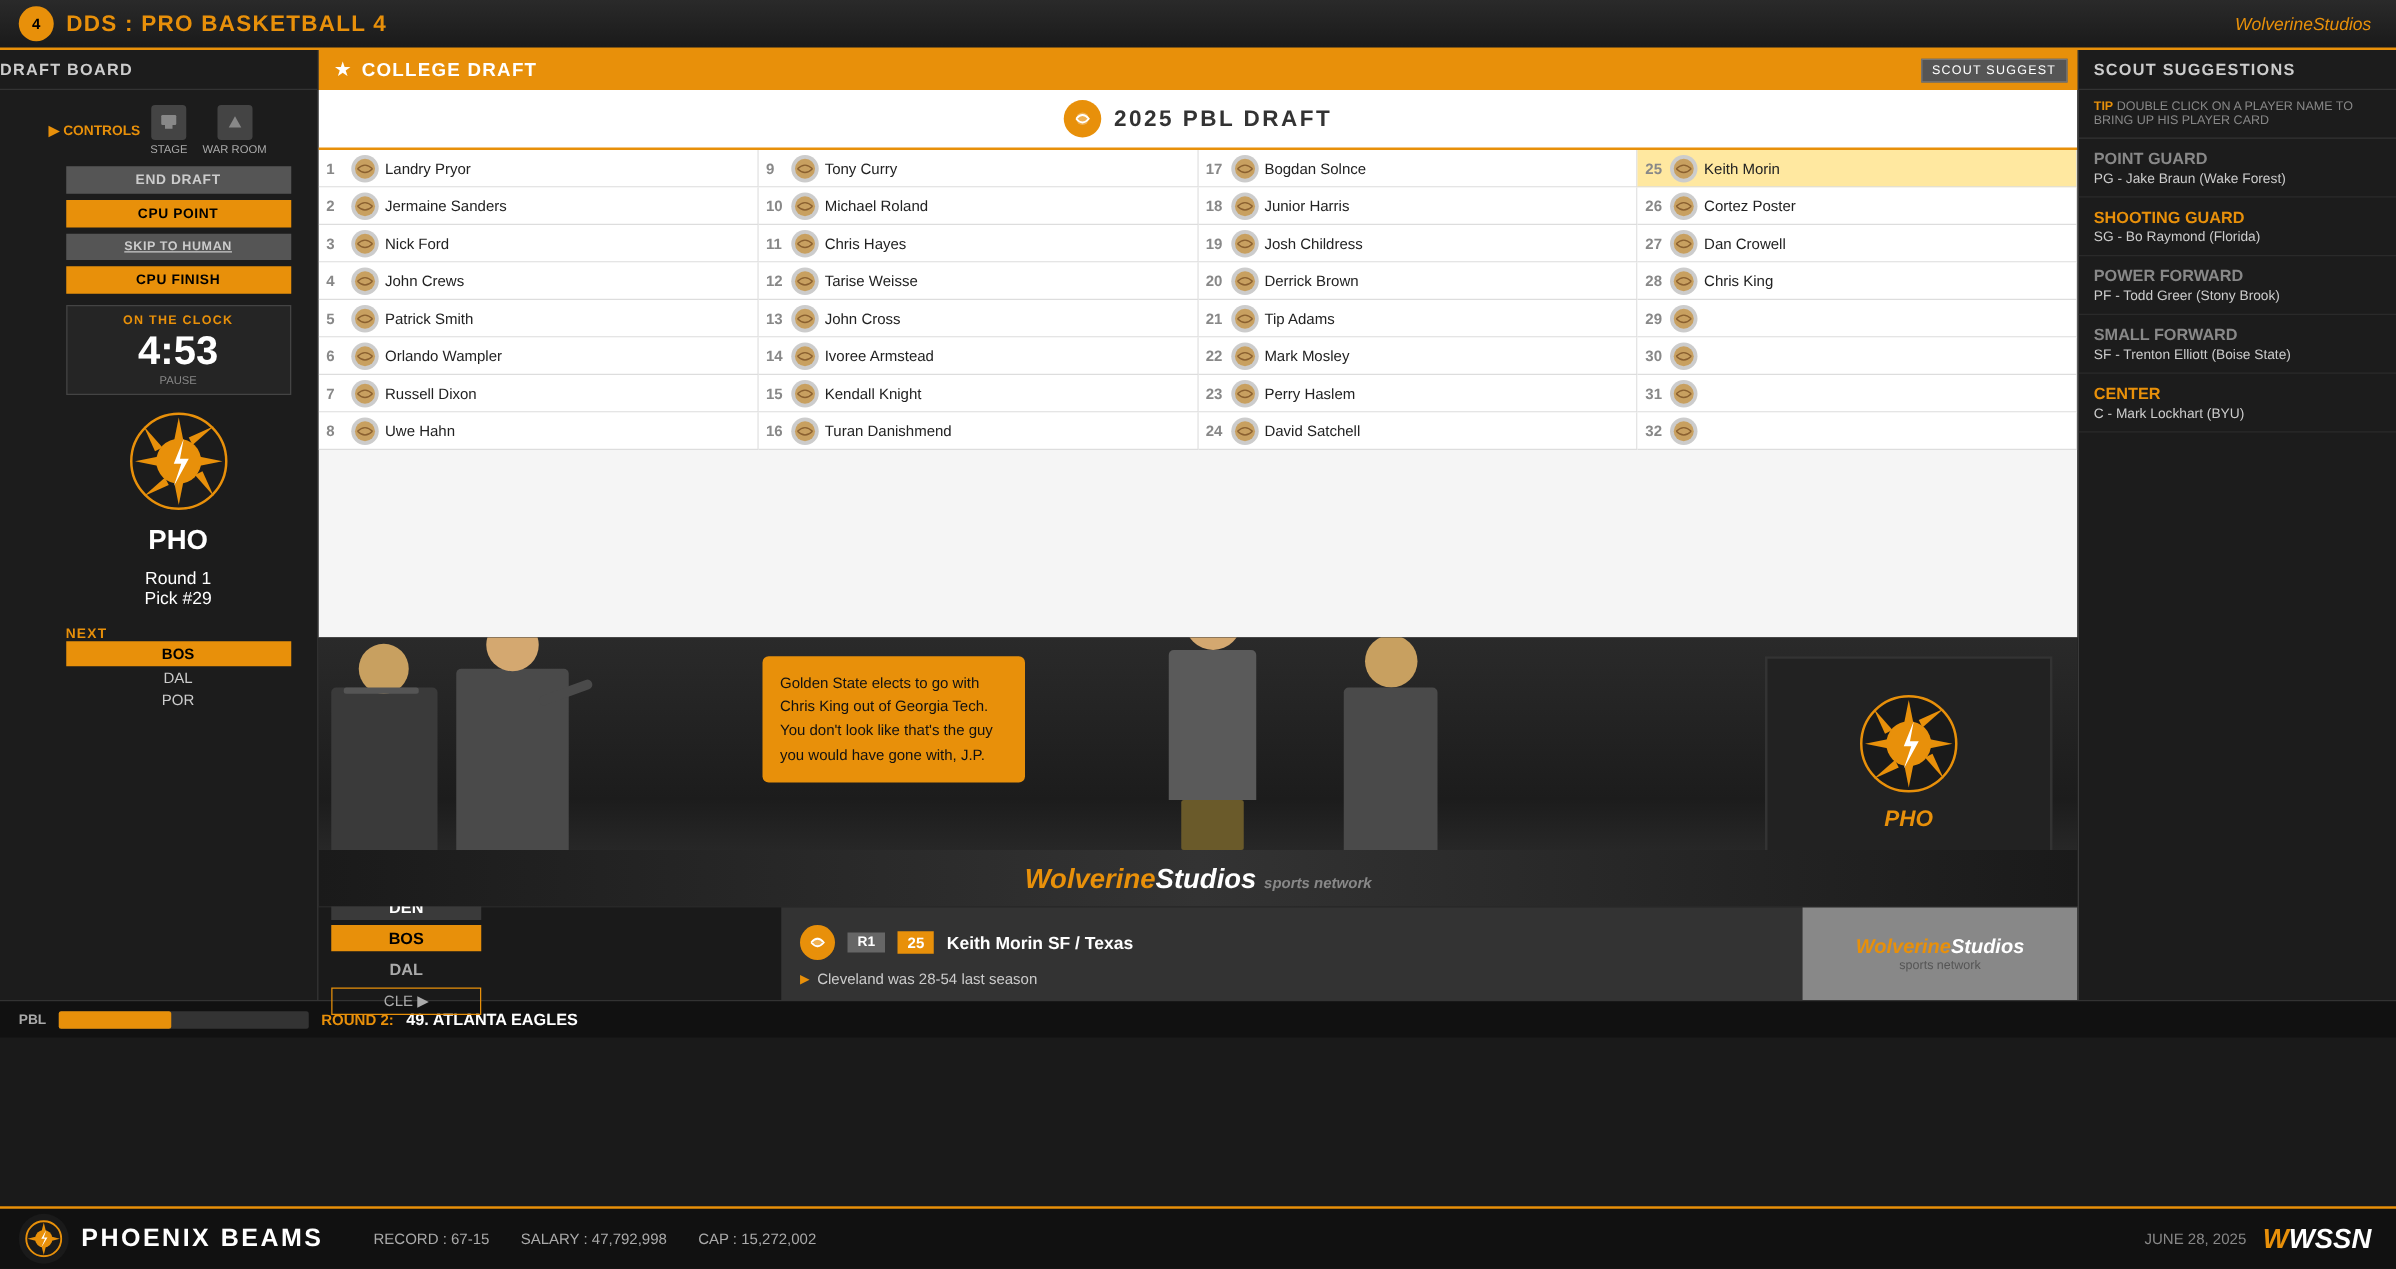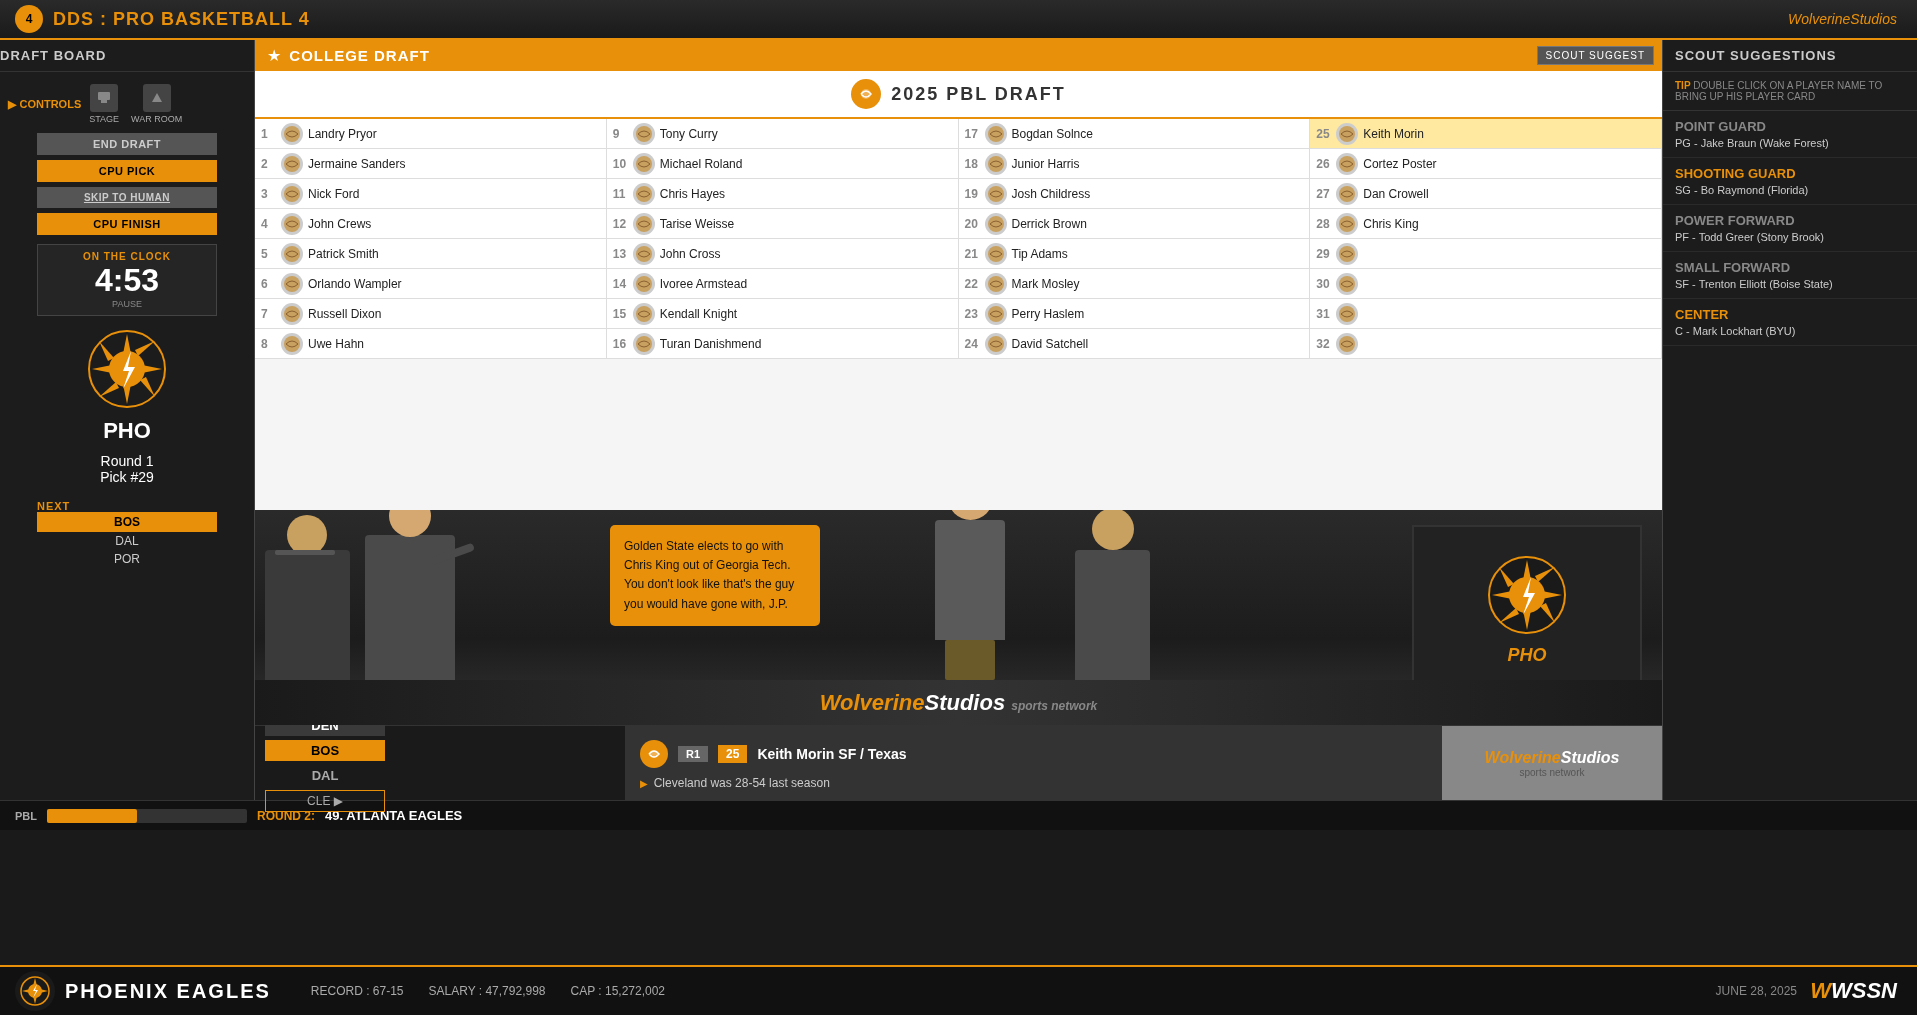--- a/index.html
+++ b/index.html
@@ -364,21 +364,21 @@
   <div class="wolverine-logo">
     <span>WolverineStudios</span>
   </div>
 </div>
 
 <div style="display:flex; width:100%; height:760px; position:relative;">
 
   <div id="draft-board">
     <div id="draft-board-header">DRAFT BOARD</div>
 
-    <div style="padding:8px; display:flex; flex-direction:column; gap:5px; align-items:center;">
+    <div style="padding:8px; display:flex; flex-direction:column; gap:5px; align-items:center;margin-left:31px;">
 
       <div style="display:flex; align-items:center; gap:8px; width:100%; padding:4px 0;">
         <span style="color:#e8900a; font-size:11px; font-weight:bold;">▶ CONTROLS</span>
         <div style="display:flex; gap:12px; align-items:center;">
           <div style="display:flex; flex-direction:column; align-items:center; cursor:pointer;">
             <div style="width:28px;height:28px;background:#444;border-radius:3px;display:flex;align-items:center;justify-content:center;">
               <svg width="16" height="16" viewBox="0 0 16 16">
                   <rect x="2" y="2" width="12" height="8" rx="1" fill="#888"></rect>
                   <rect x="5" y="10" width="6" height="3" rx="0" fill="#888"></rect>
                 </svg>
@@ -390,21 +390,21 @@
               <svg width="16" height="16" viewBox="0 0 16 16">
                   <path d="M3 12 L8 3 L13 12 Z" fill="#888"></path>
                 </svg>
             </div>
             <span style="color:#aaa;font-size:9px;margin-top:2px;">WAR ROOM</span>
           </div>
         </div>
       </div>
 
       <button class="action-btn" style="background:#555;color:#ccc;width:180px;">END DRAFT</button>
-      <button class="action-btn orange" style="width:180px;">CPU PICK</button>
+      <button class="action-btn orange" style="width:180px;">CPU POINT</button>
       <button class="action-btn" style="background:#555;color:#ccc;width:180px;font-size:10px;text-decoration:underline;">SKIP TO HUMAN</button>
       <button class="action-btn orange" style="width:180px;">CPU FINISH</button>
 
       <div class="on-clock-box" style="width:180px; margin-top:4px;">
         <div class="label">ON THE CLOCK</div>
         <div class="timer">4:53</div>
         <div class="pause-btn">PAUSE</div>
       </div>
 
       <div style="margin-top:8px;">
@@ -965,21 +965,21 @@
     <svg width="30" height="30" viewBox="0 0 30 30">
       <circle cx="15" cy="15" r="14" fill="#1a1a1a" stroke="#e8900a" stroke-width="1.5"></circle>
       <circle cx="15" cy="15" r="7" fill="#e8900a"></circle>
       <polygon points="15,2 17,10 13,10" fill="#e8900a"></polygon>
       <polygon points="15,28 17,20 13,20" fill="#e8900a"></polygon>
       <polygon points="2,15 10,17 10,13" fill="#e8900a"></polygon>
       <polygon points="28,15 20,17 20,13" fill="#e8900a"></polygon>
       <polygon points="17,8 13,15 16,15 13,22 18,14 15,14" fill="#fff"></polygon>
     </svg>
   </div>
-  <span style="color:#fff;font-size:20px;font-weight:bold;letter-spacing:2px;margin-right:40px;">PHOENIX EAGLES</span>
+  <span style="color:#fff;font-size:20px;font-weight:bold;letter-spacing:2px;margin-right:40px;">PHOENIX BEAMS</span>
   <span style="color:#aaa;font-size:12px;margin-right:25px;">RECORD : 67-15</span>
   <span style="color:#aaa;font-size:12px;margin-right:25px;text-align:right;">SALARY : 47,792,998</span>
   <span style="color:#aaa;font-size:12px;">CAP : 15,272,002</span>
   <span style="position:absolute;right:120px;color:#888;font-size:12px;">JUNE 28, 2025</span>
   <div style="position:absolute;right:20px;display:flex;align-items:center;">
     <span style="color:#e8900a;font-size:22px;font-weight:bold;font-style:italic;">W</span>
     <span style="color:#fff;font-size:22px;font-weight:bold;font-style:italic;">WSSN</span>
   </div>
 </div>
 

